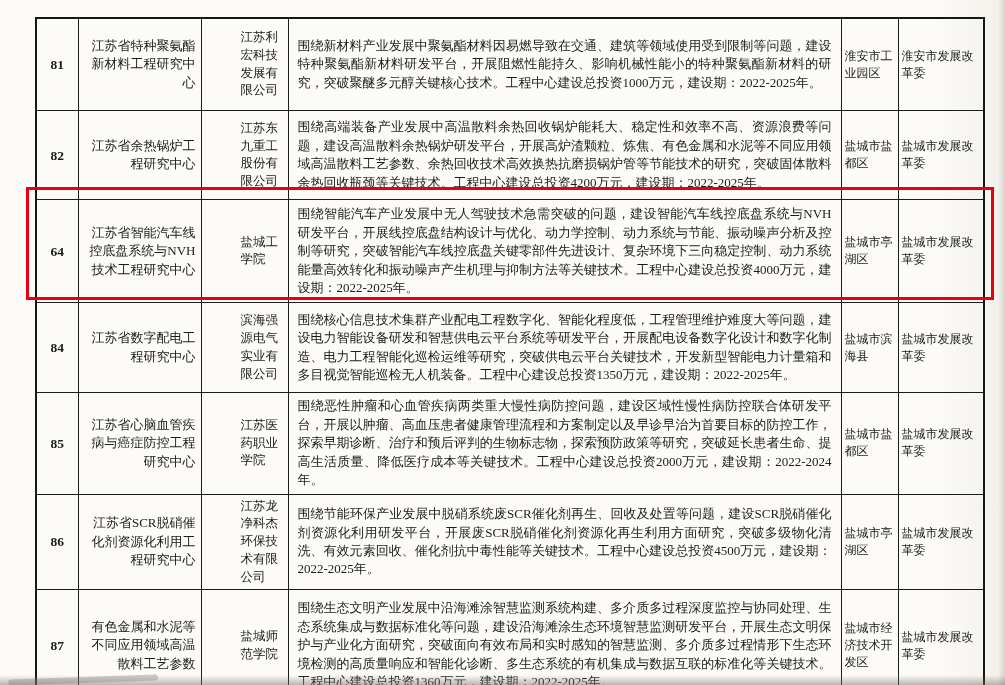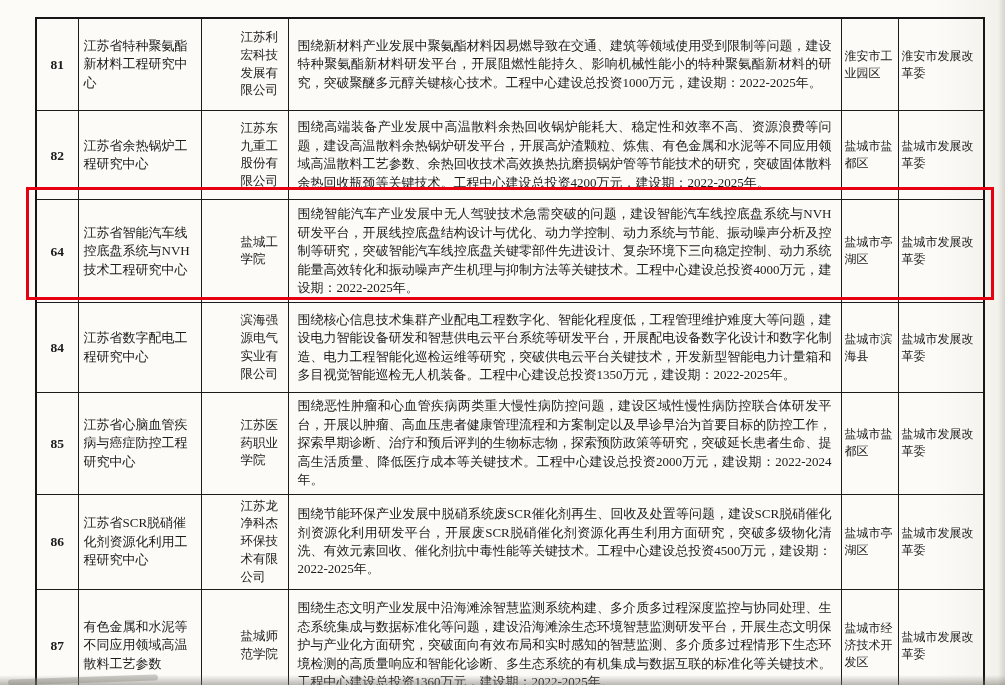--- a/index.html
+++ b/index.html
@@ -27,21 +27,21 @@
     border: 2px solid #161616;
   }
   td {
     border: 1.5px solid #1c1c1c;
     vertical-align: middle;
     font-size: 13px;
     line-height: 1.42;
     padding: 3px 5px;
   }
   .cell-no { text-align: center; font-size: 13.5px; font-family: "Liberation Serif", serif; font-weight: bold; }
-  .cell-center-name { padding: 18px 5px; }
+  .cell-center-name { padding: 18px 5px; text-align: right; }
   .cell-applicant { font-size: 12.5px; padding-left: 39px; }
   .cell-description { text-align: justify; padding: 4px 9px; }
   .cell-location, .cell-authority { font-size: 12px; padding: 3px 3px; }
   tbody tr:nth-child(1) { height: 85px; }
   tbody tr:nth-child(2) { height: 89px; }
   tbody tr:nth-child(3) { height: 103px; }
   tbody tr:nth-child(4) { height: 90px; }
   tbody tr:nth-child(5) { height: 90px; }
   tbody tr:nth-child(6) { height: 85px; }
   tbody tr:nth-child(7) { height: 112px; }

